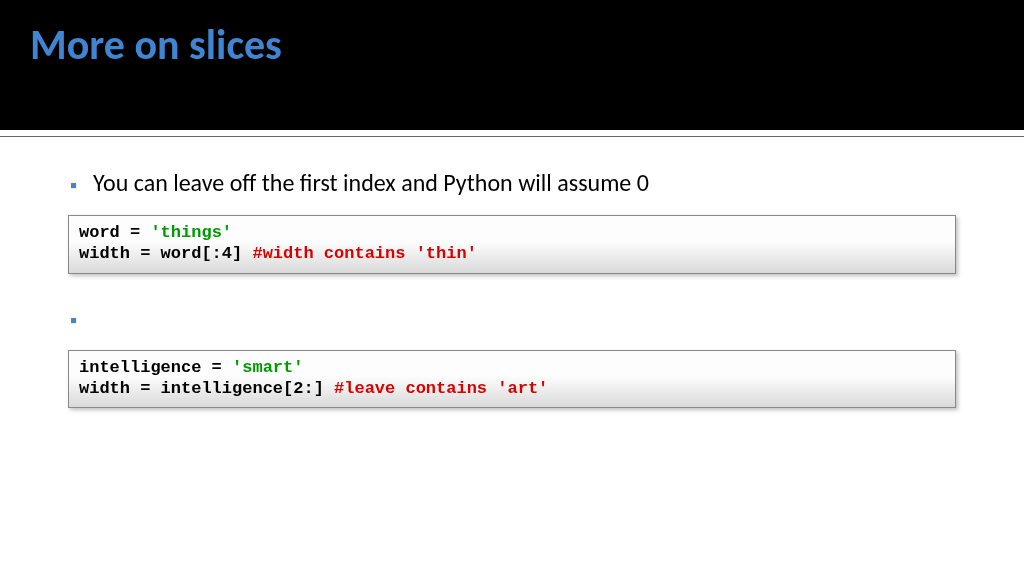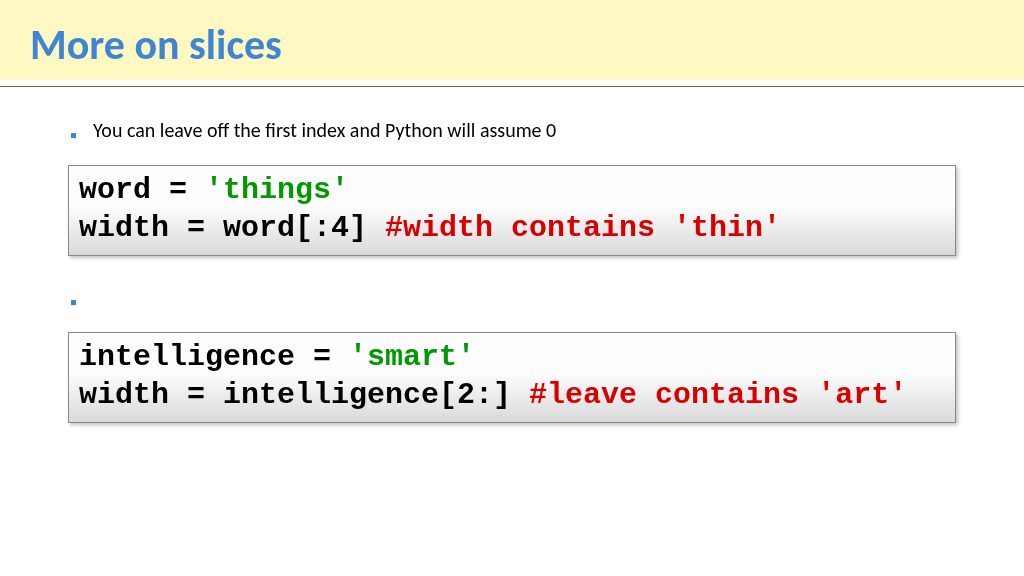--- a/index.html
+++ b/index.html
@@ -4,22 +4,22 @@
 <style>
   * { margin: 0; padding: 0; box-sizing: border-box; }
   body {
     width: 1024px;
     height: 576px;
     background: #ffffff;
     font-family: Calibri, Candara, "Segoe UI", sans-serif;
     overflow: hidden;
   }
   .header {
-    background: #fef9c3;
-    height: 80px;
+    background: #000000;
+    height: 130px;
     padding: 22px 30px 0 30px;
   }
   .title {
     color: #3f85d1;
     font-size: 42px;
     font-weight: bold;
     line-height: 1.1;
   }
   .hr-line {
     border: none;
@@ -37,30 +37,30 @@
   }
   .bullet {
     color: #3f85d1;
     font-size: 20px;
     line-height: 36px;
     margin-right: 16px;
     flex-shrink: 0;
   }
   .bullet-text {
     color: #000000;
-    font-size: 20px;
+    font-size: 24px;
     line-height: 1.35;
   }
   .code-block {
     margin: 4px 28px 28px 28px;
     border: 1px solid #888;
     background: linear-gradient(to bottom, #fdfdfd 0%, #fdfdfd 45%, #d9d9d9 100%);
     padding: 6px 10px 8px 10px;
     font-family: "Courier New", Courier, monospace;
-    font-size: 30px;
+    font-size: 17px;
     font-weight: bold;
     line-height: 1.25;
     box-shadow: 2px 2px 4px rgba(0,0,0,0.25);
     white-space: pre;
   }
   .kw   { color: #000000; }
   .str  { color: #009a00; }
   .cmt  { color: #d90000; }
 </style>
 </head>

